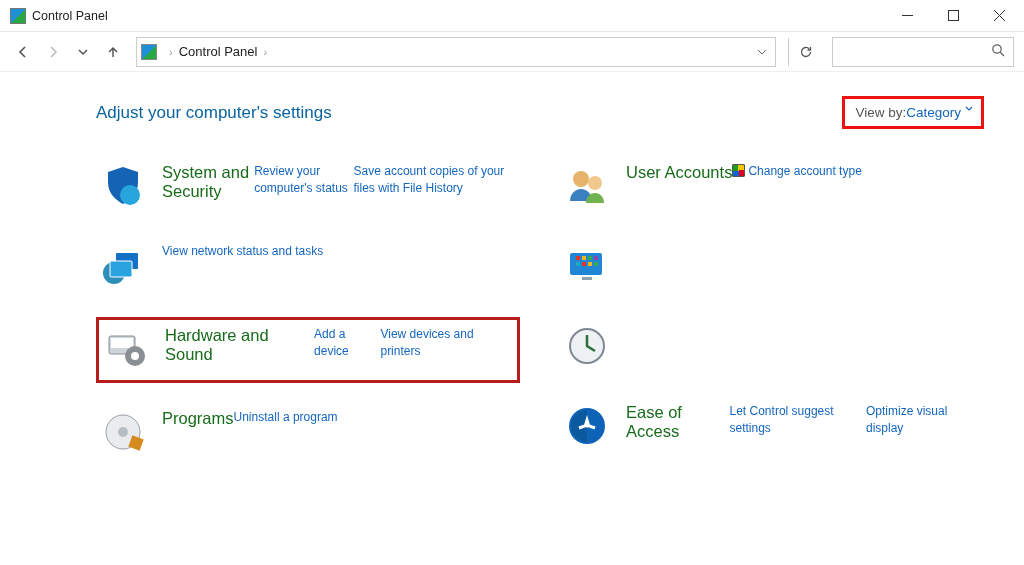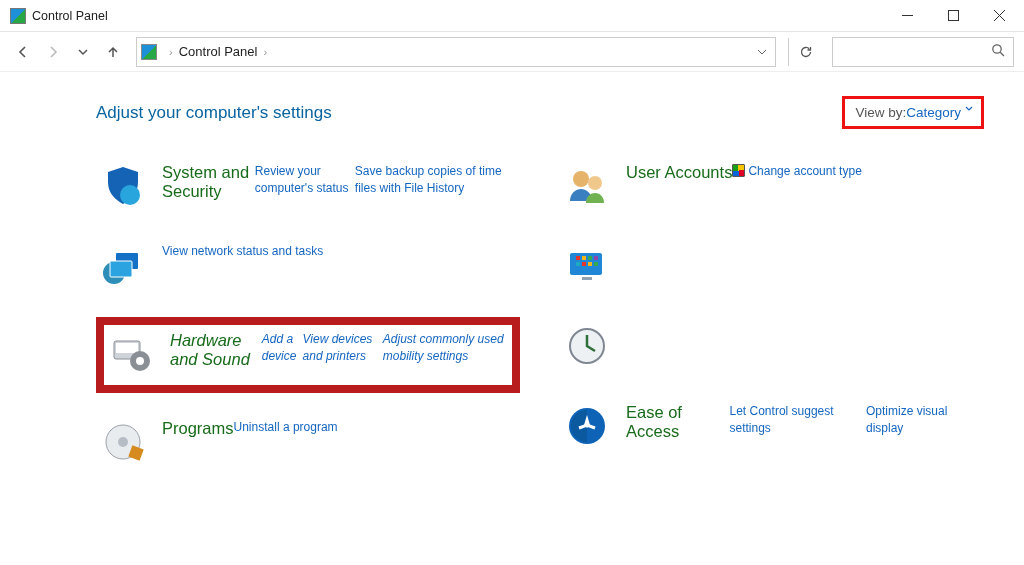--- a/index.html
+++ b/index.html
@@ -28,21 +28,21 @@
   .content { padding: 24px 40px 20px 96px; }
   .header-row { display:flex; align-items:center; }
   .page-heading { font-size:17px; color:#0a64a0; margin:0; font-weight:400; flex:1; }
   .viewby { border:3px solid #e11; padding:6px 8px 6px 10px; display:flex; align-items:center; font-size:13.5px; gap:0; }
   .viewby .lbl { color:#555; }
   .viewby .val { color:#1566c0; display:flex;align-items:flex-start; gap:4px; }
 
   .cats { display:flex; gap:40px; margin-top:28px; }
   .col { flex:1; display:flex; flex-direction:column; gap:20px; }
   .cat { display:flex; gap:16px; padding:6px 6px 8px 4px; }
-  .cat.highlight { border:8px solid #b91c1c;font-style:italic; }
+  .cat.highlight { border:3px solid #b91c1c; }
   .cat-icon { width:46px; height:46px; flex:none; display:flex;align-items:center;justify-content:center; }
   .cat-body { display:flex; }
   .cat-title { font-size:16.5px; color:#176b1a; margin-bottom:2px; }
   .cat-link { font-size:12px; color:#1566c0; line-height:1.45; }
   .cat-link .shield { display:inline-block; width:13px; height:13px; vertical-align:-2px; margin-right:3px; background:conic-gradient(#f7c600 0 90deg,#d02 90deg 180deg,#0a64d8 180deg 270deg,#1a9e1a 270deg 360deg); border-radius:1px; border:1px solid #555; }
 </style>
 </head>
 <body>
 
 <div class="titlebar">
@@ -136,21 +136,21 @@
         <div class="cat">
           <div class="cat-icon">
             <svg viewBox="0 0 46 46">
               <path d="M23 4l15 5v10c0 12-8 18-15 22C16 37 8 31 8 19V9z" fill="#1463b5"></path>
               <circle cx="30" cy="32" r="10" fill="#28a5dc"></circle>
             </svg>
           </div>
           <div class="cat-body">
             <a class="cat-title">System and Security</a>
             <a class="cat-link">Review your computer's status</a>
-            <a class="cat-link">Save backup copies of time files with File History</a>
+            <a class="cat-link">Save account copies of your files with File History</a>
           </div>
         </div>
         <div class="cat">
           <div class="cat-icon">
             <svg viewBox="0 0 46 46">
               <circle cx="14" cy="30" r="11" fill="#2d8fb8"></circle>
               <rect x="16" y="10" width="22" height="16" rx="1" fill="#1571c6"></rect>
               <rect x="10" y="18" width="22" height="16" rx="1" fill="#2aa3e0" stroke="#fff" stroke-width="1"></rect>
             </svg>
           </div>
@@ -164,21 +164,20 @@
               <rect x="6" y="10" width="26" height="18" rx="2" fill="#cfd4da" stroke="#8a8f96"></rect>
               <rect x="8" y="12" width="22" height="10" fill="#fff"></rect>
               <circle cx="32" cy="30" r="10" fill="#8a8f96"></circle>
               <circle cx="32" cy="30" r="4" fill="#fff"></circle>
             </svg>
           </div>
           <div class="cat-body">
             <a class="cat-title">Hardware and Sound</a>
             <a class="cat-link">Add a device</a>
             <a class="cat-link">View devices and printers</a>
-            <a class="cat-link">Adjust commonly used mobility settings</a>
           </div>
         </div>
         <div class="cat">
           <div class="cat-icon">
             <svg viewBox="0 0 46 46">
               <circle cx="23" cy="23" r="17" fill="#e8ecef" stroke="#9aa0a8"></circle>
               <circle cx="23" cy="23" r="5" fill="#b7bdc5"></circle>
               <rect x="30" y="28" width="12" height="12" fill="#d68b1e" transform="rotate(20 36 34)"></rect>
             </svg>
           </div>

